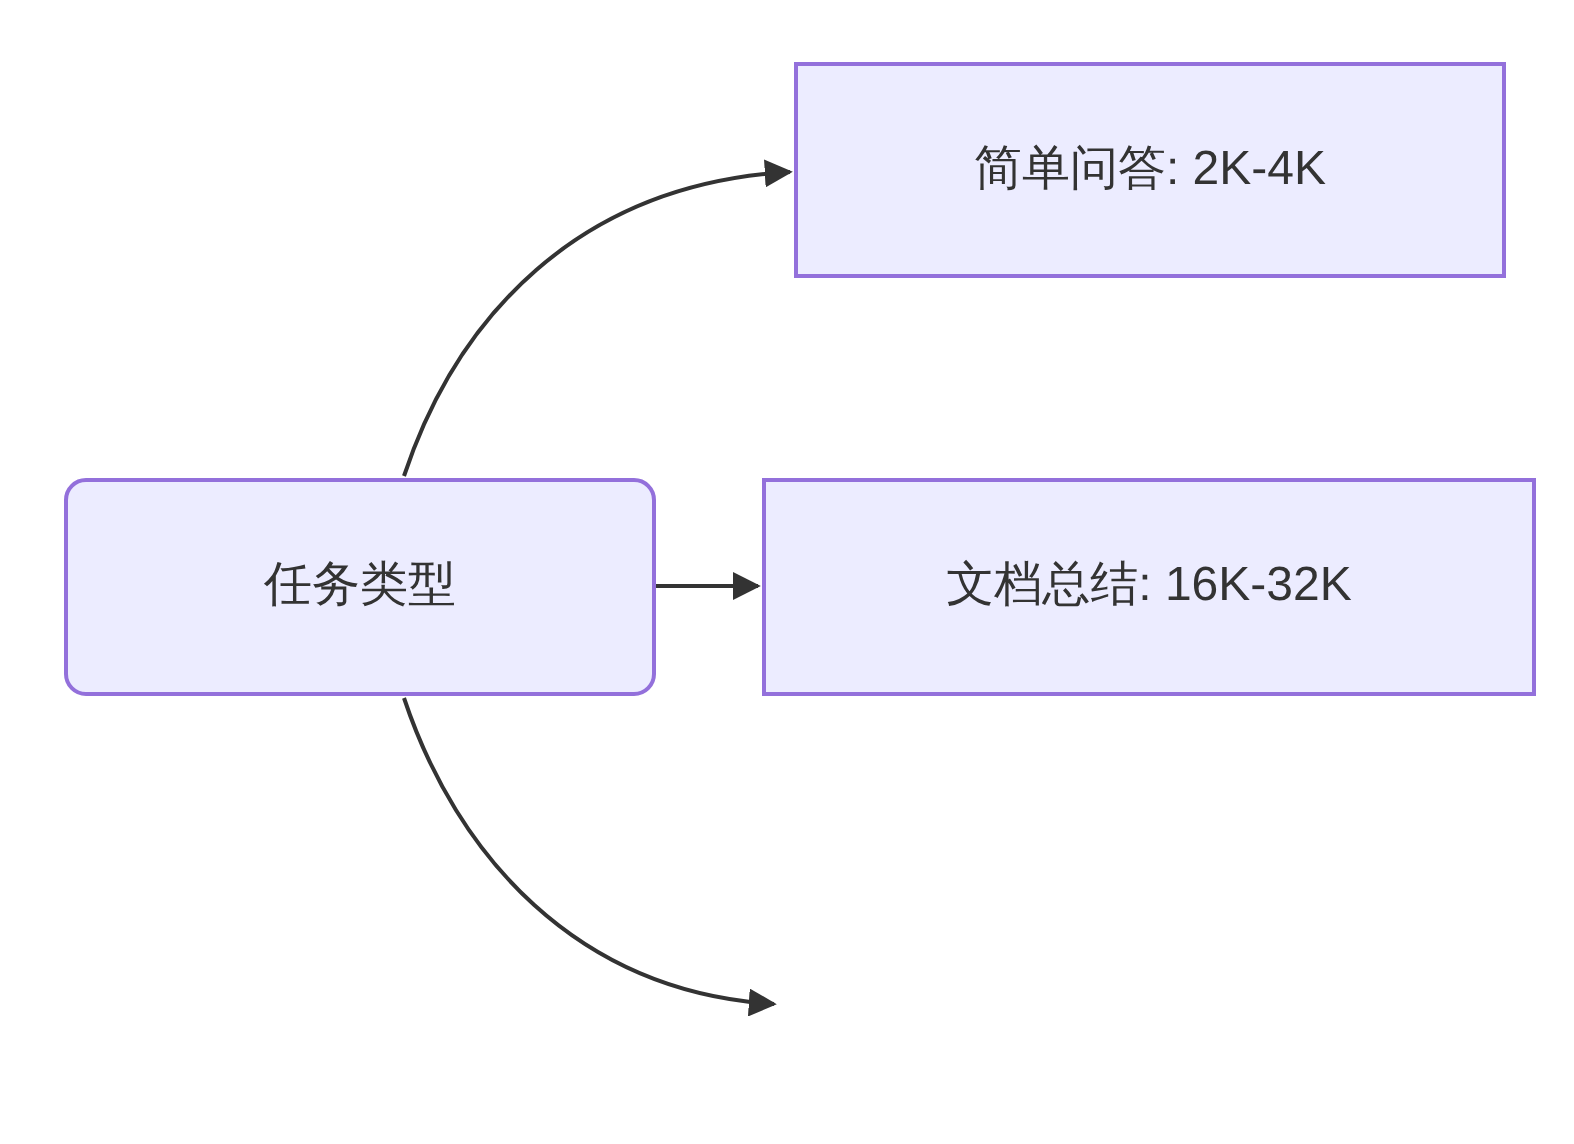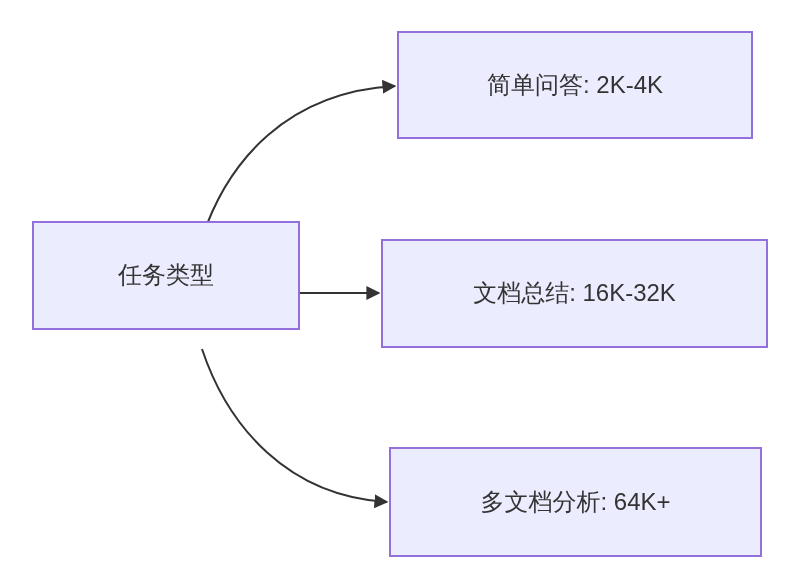--- a/index.html
+++ b/index.html
@@ -36,21 +36,21 @@
     background: var(--node-fill);
     border: 2.5px solid var(--node-border);
     display: flex;
     align-items: center;
     justify-content: center;
     text-align: center;
     color: var(--text-color);
     font-size: 24px;
     line-height: 1.2;
   }
-  .node-root  { left: 32px;  top: 221px; width: 268px; height: 109px; }
+  .node-root  { left: 32px;  top: 239px; width: 296px; height: 109px; border-radius: 11px; }
   .node-b1    { left: 397px; top: 31px;  width: 356px; height: 108px; }
   .node-b2    { left: 381px; top: 239px; width: 387px; height: 109px; text-align: center; }
   .node-b3    { left: 389px; top: 447px; width: 373px; height: 110px; }
 </style>
 </head>
 <body>
 
 <div class="canvas">
 
   <svg class="edges" viewBox="0 0 787 572" xmlns="http://www.w3.org/2000/svg" aria-hidden="true">
@@ -69,17 +69,14 @@
   </div>
 
   <div class="node node-b1">
     <span>简单问答: 2K-4K</span>
   </div>
 
   <div class="node node-b2">
     <span>文档总结: 16K-32K</span>
   </div>
 
-  <div class="node node-b3">
-    <span>多文档分析: 64K+</span>
-  </div>
 
 </div>
 
 </body></html>

